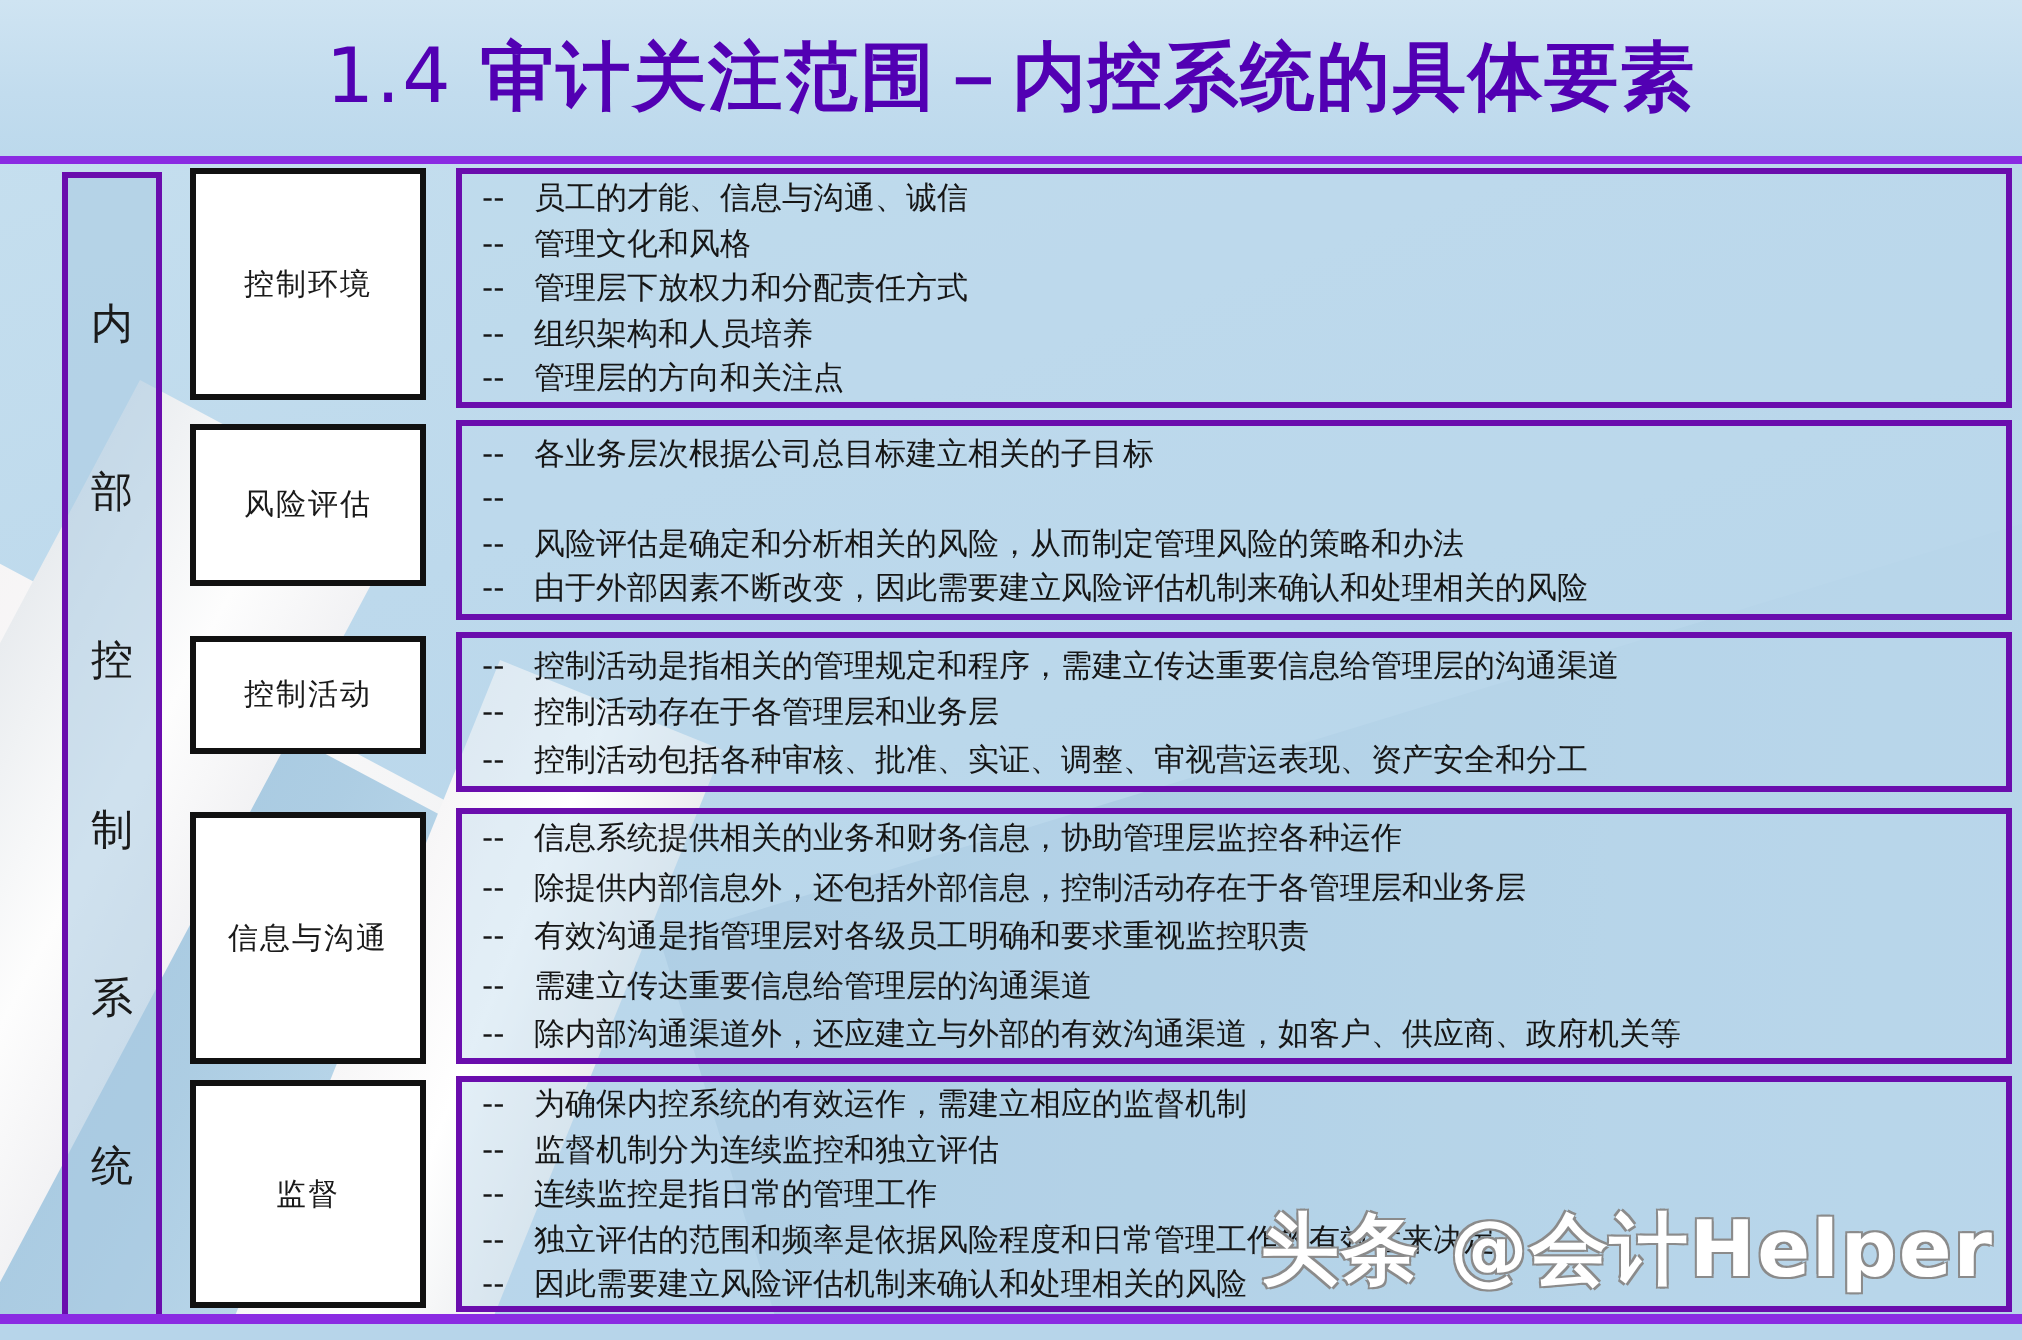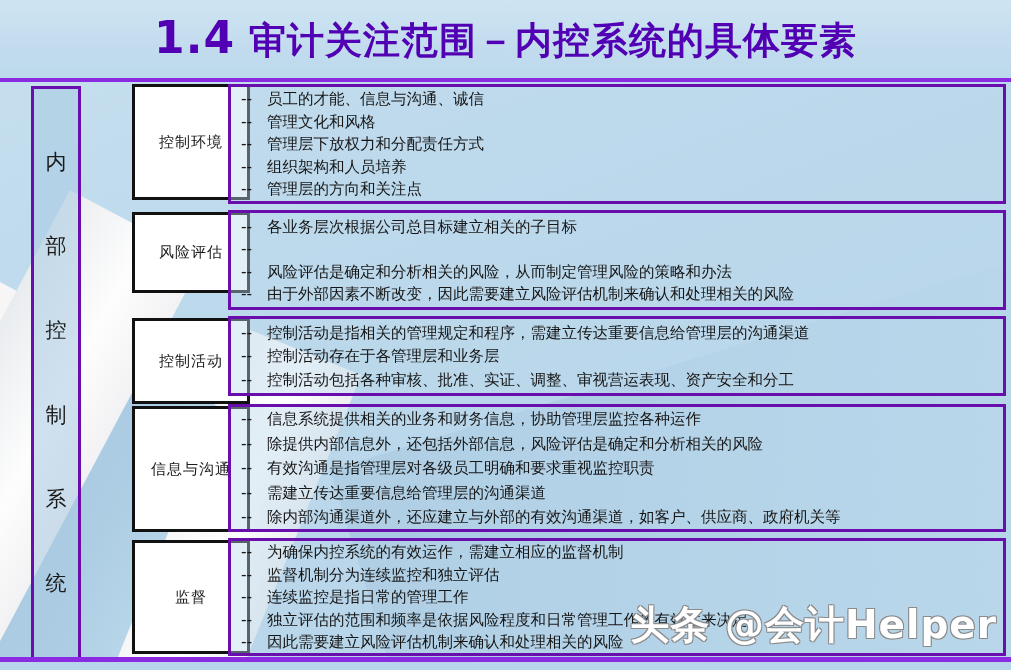--- a/index.html
+++ b/index.html
@@ -50,21 +50,21 @@
     display:flex;align-items:center;justify-content:center;
     background:linear-gradient(180deg,#cfe4f2 0%,#c2dcee 60%,#bcd9ec 100%);
     border-bottom:4px solid #8a2be2;
     z-index:5;
   }
   .title-text{
     color:#5200b3;font-size:37px;font-weight:bold;letter-spacing:1px;
     font-family:"DejaVu Sans","Liberation Sans",sans-serif;
     white-space:nowrap;
   }
-  .title-num{font-size:44px;font-weight:bold;}
+  .title-num{font-size:38px;font-weight:normal;}
 
   
   .left-label{
     position:absolute;left:31px;top:86px;width:44px;height:568px;
     border:3px solid #6a0dad;
     background:rgba(169,203,226,.55);
     display:flex;flex-direction:column;align-items:center;justify-content:space-evenly;
     z-index:6;
   }
   .left-label span{
@@ -73,21 +73,20 @@
   }
 
   
   .rows{position:absolute;left:0;top:0;width:1011px;height:670px;z-index:7;}
   .row{position:absolute;left:0;width:1011px;}
   .cat-box{
     position:absolute;left:95px;width:118px;
     background:#ffffff;border:3px solid #111;
     display:flex;align-items:center;justify-content:center;
     box-sizing:border-box;
-    margin-left:37px;
   }
   .cat-box span{
     font-size:15px;color:#1a1a1a;letter-spacing:1px;
     font-family:"DejaVu Sans","Liberation Sans",sans-serif;
   }
   .desc-box{
     position:absolute;left:228px;width:778px;
     border:3px solid #6a0dad;
     background:rgba(188,217,236,.42);
     box-sizing:border-box;
@@ -104,21 +103,21 @@
 
   
   #row0 .cat-box{top:84px;height:116px;}
   #row0 .desc-box{top:84px;height:120px;}
   #row0 .bullet{padding:3.5px 0;}
 
   #row1 .cat-box{top:212px;height:81px;}
   #row1 .desc-box{top:210px;height:100px;}
   #row1 .bullet{padding:3.5px 0;}
 
-  #row2 .cat-box{top:318px;height:86px;}
+  #row2 .cat-box{top:318px;height:59px;}
   #row2 .desc-box{top:316px;height:80px;}
   #row2 .bullet{padding:4px 0;}
 
   #row3 .cat-box{top:406px;height:126px;}
   #row3 .desc-box{top:404px;height:128px;}
   #row3 .bullet{padding:4.5px 0;}
 
   #row4 .cat-box{top:540px;height:114px;}
   #row4 .desc-box{top:538px;height:118px;}
   #row4 .bullet{padding:3.5px 0;}
@@ -246,21 +245,21 @@
       <div class="cat-box">
         <span>信息与沟通</span>
       </div>
       <div class="desc-box">
         <div class="bullet">
             <span class="dash">--</span>
             <span>信息系统提供相关的业务和财务信息，协助管理层监控各种运作</span>
           </div>
         <div class="bullet">
             <span class="dash">--</span>
-            <span>除提供内部信息外，还包括外部信息，风险评估是确定和分析相关的风险</span>
+            <span>除提供内部信息外，还包括外部信息，控制活动存在于各管理层和业务层</span>
           </div>
         <div class="bullet">
             <span class="dash">--</span>
             <span>有效沟通是指管理层对各级员工明确和要求重视监控职责</span>
           </div>
         <div class="bullet">
             <span class="dash">--</span>
             <span>需建立传达重要信息给管理层的沟通渠道</span>
           </div>
         <div class="bullet">

